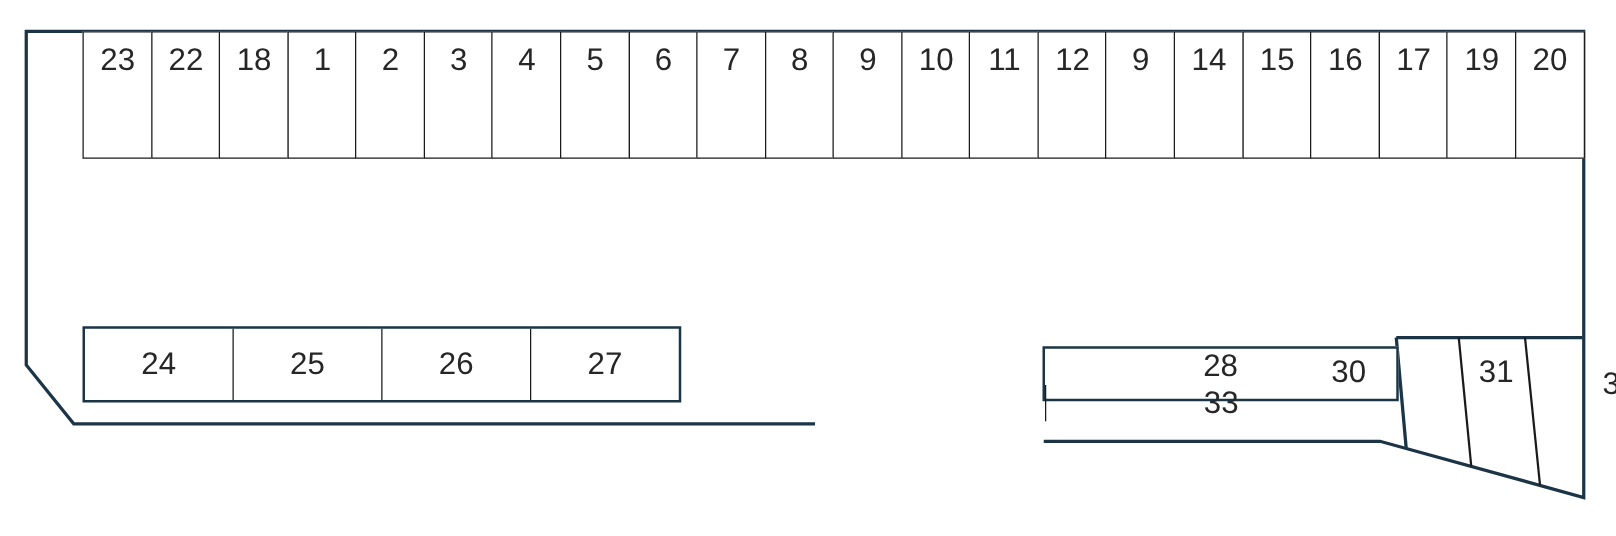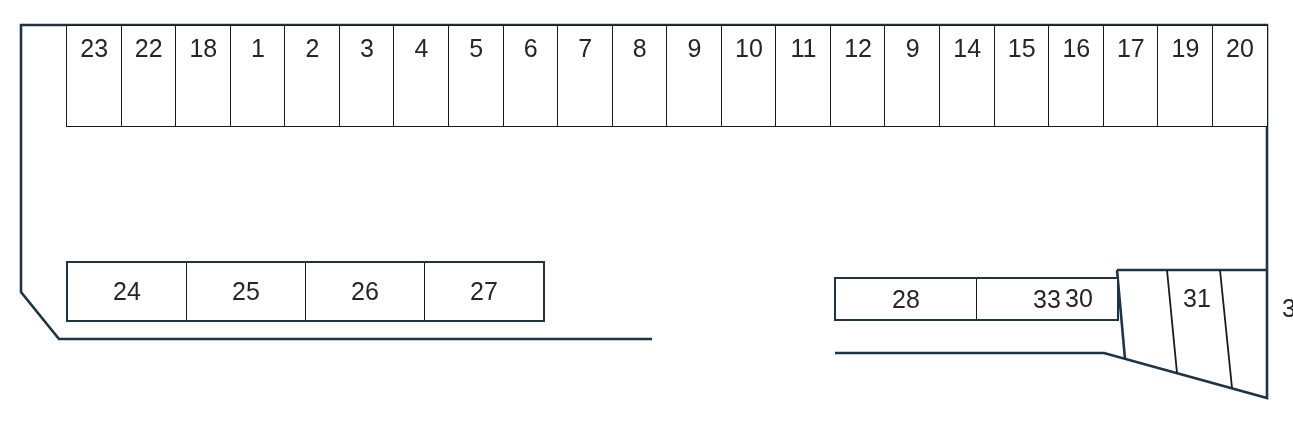--- a/index.html
+++ b/index.html
@@ -58,21 +58,21 @@
     color: var(--text);
   }
   
   .hrow {
     position: absolute;
     display: flex;
     background: var(--background);
     border: 2.5px solid var(--boundary);
   }
   .bl-row { left: 66px; top: 261px; width: 479px; height: 61px; }
-  .br-row { left: 834px; top: 277px; width: 285px; height: 44px; }
+  .br-row { left: 834px; top: 277px; width: 285px; height: 44px; flex-direction: column; }
   .hcell {
     flex: 1 1 0;
     display: flex;
     align-items: center;
     justify-content: center;
     font-size: 25px;
     color: var(--text);
   }
   .hcell + .hcell { border-left: 1.8px solid var(--space-border); }
   

